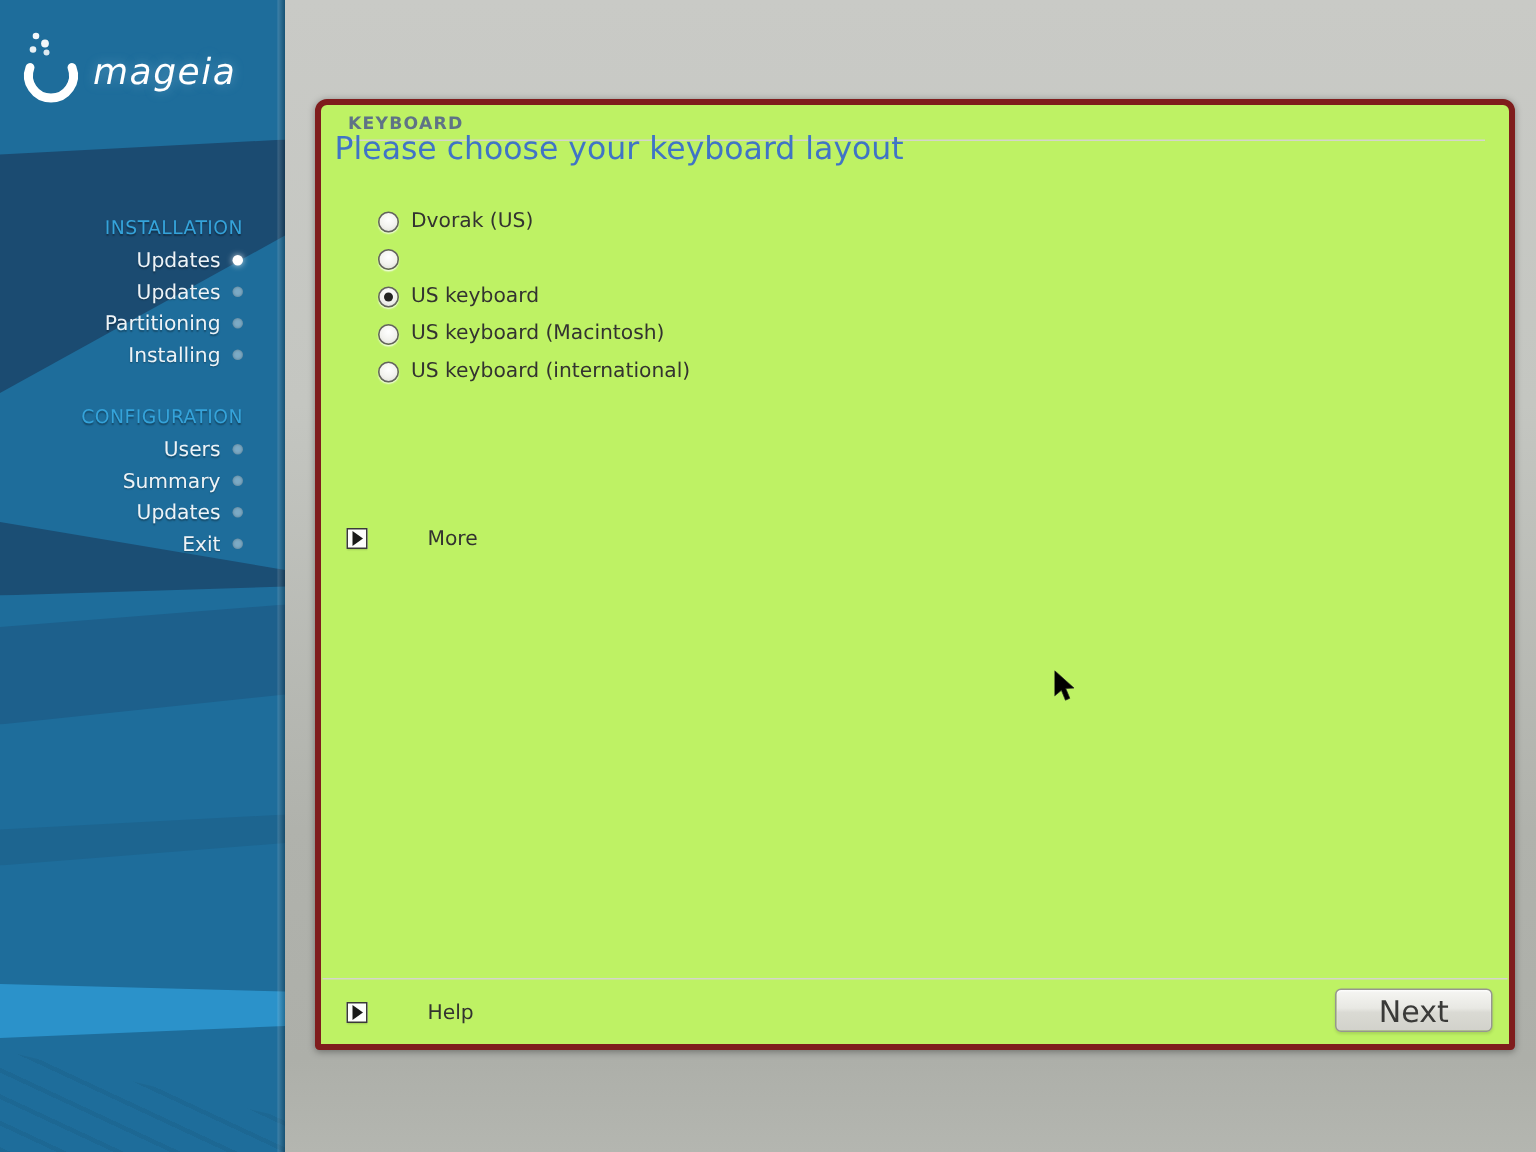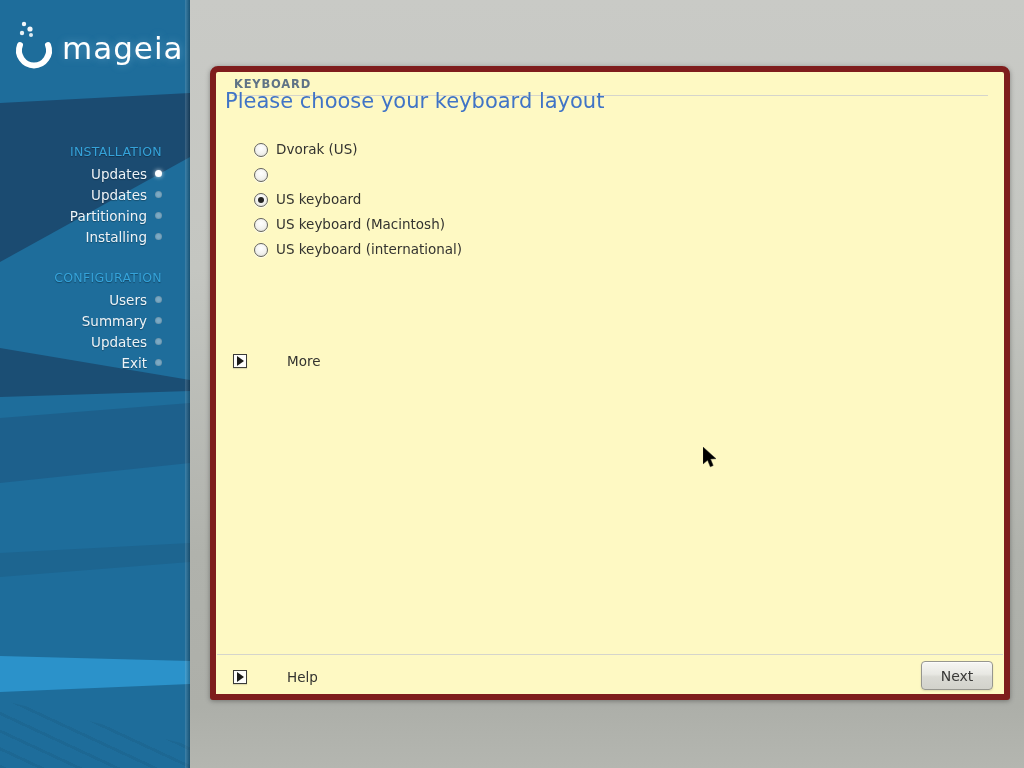--- a/index.html
+++ b/index.html
@@ -22,38 +22,38 @@
   .band.b5 { background:#2b92ca;
              clip-path:polygon(0 656px,100% 661px,100% 684px,0 692px); }
   .band.b6 { background:repeating-linear-gradient(25deg,rgba(0,0,0,.10) 0 3px,transparent 3px 16px);
              clip-path:polygon(0 700px,100% 745px,100% 768px,0 768px); opacity:.5; }
   .sidebar::after { content:""; position:absolute; right:0; top:0; width:5px; height:100%;
              background:linear-gradient(90deg,rgba(255,255,255,.14),rgba(0,0,0,.25)); }
 
   .logo { position:absolute; left:10px; top:18px; width:180px; height:60px;
           display:flex; align-items:center; }
   .logo-mark { width:48px; height:58px; flex:0 0 auto; }
-  .logo-text { color:#ffffff; font-size:31px; letter-spacing:1px; margin-left:4px;
-               text-shadow:0 0 8px rgba(180,225,255,.35); font-weight:normal; }
+  .logo-text { color:#ffffff; font-size:24px; letter-spacing:1px; margin-left:4px;
+               text-shadow:0 0 8px rgba(180,225,255,.35); font-weight:normal;font-style:italic; }
 
   .steps { position:absolute; left:0; top:0; width:100%; }
   .section-title { position:absolute; right:28px; width:160px; text-align:right;
                    color:#35a3da; font-size:12.5px; font-weight:normal; letter-spacing:.3px;
                    text-shadow:0 1px 1px rgba(0,0,0,.35); }
   .step { position:absolute; right:0; width:190px; height:21px;
           display:flex; justify-content:flex-end; align-items:center;
           padding-right:28px; cursor:default; }
   .step-label { color:#edf3f7; font-size:13.5px; text-shadow:0 1px 1px rgba(0,0,0,.3); }
   .bullet { width:7px; height:7px; border-radius:50%; margin-left:8px; flex:0 0 auto;
             background:rgba(255,255,255,.42); box-shadow:0 0 2px rgba(0,0,0,.3) inset; }
   .bullet.active { background:#ffffff; box-shadow:0 0 4px rgba(255,255,255,.8); }
 
   
   .panel { position:absolute; left:210px; top:66px; width:800px; height:634px;
-           background:#fef9c3; border:6px solid #7f1d1d;
+           background:#bef264; border:4px solid #7f1d1d;
            border-radius:8px 8px 3px 3px; box-shadow:0 1px 5px rgba(0,0,0,.35); }
   .panel-header { position:absolute; left:18px; top:5px; font-size:11.5px; font-weight:bold;
                   letter-spacing:.8px; color:#5f7386; }
   .sep { position:absolute; height:1px; background:#d5d5cc; }
   .sep.top { left:16px; right:16px; top:23px; }
   .sep.footer { left:1px; right:1px; top:582px; }
   .dialog-title { position:absolute; left:9px; top:17px; font-size:21px; font-weight:normal;
                   color:#4074c6; }
 
   .options { position:absolute; left:38px; top:60px; }
@@ -68,24 +68,24 @@
 
   .linkbtn { position:absolute; display:flex; align-items:center; cursor:pointer;gap:32px; }
   .linkbtn.more { left:17px; top:281px; }
   .linkbtn.help { left:17px; top:597px; }
   .expander { width:14px; height:14px; border:1px solid #3a3a38; background:#fdfdfb;
               display:flex; align-items:center; justify-content:center; flex:0 0 auto;
               box-shadow:0 1px 1px rgba(0,0,0,.12); }
   .expander svg { display:block; }
   .linkbtn .lbl { margin-left:8px; font-size:13.5px; color:#333330; }
 
-  .next-btn { position:absolute; right:11px; top:589px; width:72px; height:29px;
+  .next-btn { position:absolute; right:11px; top:589px; width:105px; height:29px;
               border:1px solid #96968f; border-radius:4px;
               background:linear-gradient(180deg,#f6f6f3 0%,#e8e8e3 45%,#dadad4 55%,#d2d2cb 100%);
-              font-family:inherit; font-size:14px; color:#3a3a38; cursor:pointer;
+              font-family:inherit; font-size:20px; color:#3a3a38; cursor:pointer;
               box-shadow:0 1px 1px rgba(255,255,255,.7) inset, 0 1px 2px rgba(0,0,0,.12); }
 
   .cursor { position:absolute; left:703px; top:447px; pointer-events:none; }
 </style>
 </head>
 <body>
 
 <aside class="sidebar">
   <div class="band b1"></div>
   <div class="band b2"></div>

